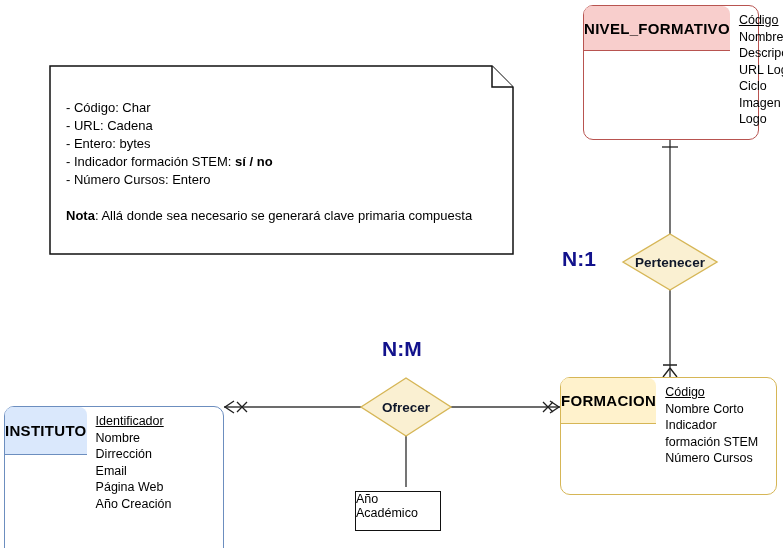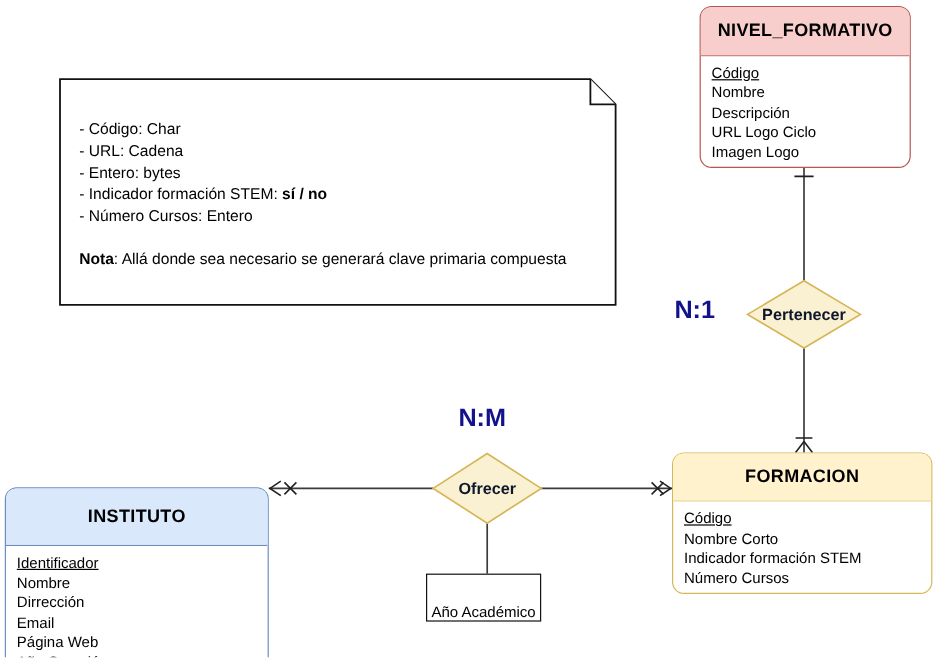--- a/index.html
+++ b/index.html
@@ -8,42 +8,42 @@
     font-family:"Liberation Sans", sans-serif;color:#000;
   }
   
   #diagram-svg{position:absolute;left:0;top:0;z-index:1;}
   .conn{stroke:#3b3b3b;stroke-width:1.4;fill:none;}
   .marker{stroke:#1f1f1f;stroke-width:1.3;fill:none;}
   .diamond{fill:#faf0d2;stroke:#d6b656;stroke-width:1.4;}
   .note-shape{fill:#ffffff;stroke:#111111;stroke-width:1.5;}
   
   .entity{position:absolute;z-index:2;border-radius:10px;border:1.6px solid;background:#ffffff;
-          display:flex;flex-direction:column;box-sizing:border-box;}
+          display:flex;flex-direction:row;box-sizing:border-box;}
   .entity.red{border-color:#b85450;}
   .entity.blue{border-color:#6c8ebf;}
   .entity.yellow{border-color:#d6b656;}
   .entity-header{display:flex;align-items:center;justify-content:center;
           font-weight:bold;font-size:15px;letter-spacing:.3px;
           border-bottom:1.6px solid;border-radius:8px 8px 0 0;}
   .entity.red  .entity-header{background:#f8cecc;border-color:#b85450;}
   .entity.blue .entity-header{background:#dae8fc;border-color:#6c8ebf;}
   .entity.yellow .entity-header{background:#fff2cc;border-color:#d6b656;}
   .entity-body{padding:6px 6px 4px 9px;font-size:12.5px;line-height:16.5px;}
   .attr-pk{font-weight:normal;text-decoration:underline;}
   
   #note-text{position:absolute;left:66px;top:99px;z-index:2;font-size:13px;line-height:18px;width:440px;}
   .nota-line{margin-top:18px;}
   
   .rel-label{position:absolute;z-index:2;display:flex;align-items:center;justify-content:center;
              font-weight:bold;font-size:13.5px;color:#0f172a;}
   .card-label{position:absolute;z-index:2;font-weight:bold;font-size:21px;color:#12128c;}
   
-  #attr-node{position:absolute;left:355px;top:478px;width:96px;height:40px;z-index:2;
-             border:1.5px solid #111;background:#fff;display:flex;align-items:flex-end;
+  #attr-node{position:absolute;left:355px;top:491px;width:86px;height:40px;z-index:2;
+             border:1.5px solid #111;background:#fff;display:flex;align-items:flex-start;
              justify-content:center;font-size:12.5px;box-sizing:border-box;}
   b{font-weight:bold;}
 </style>
 </head>
 <body>
 
 <div id="canvas">
 
   <svg id="diagram-svg" width="783" height="548">
 

